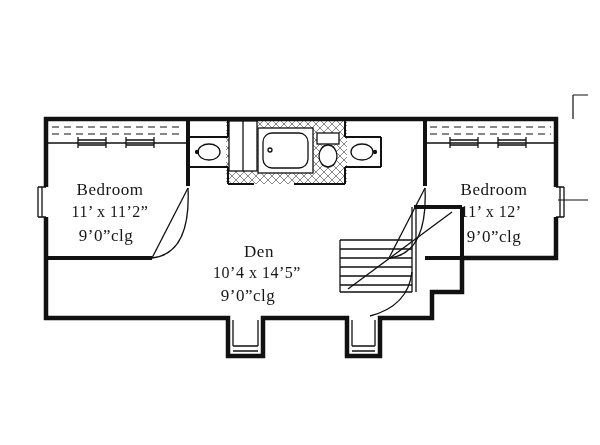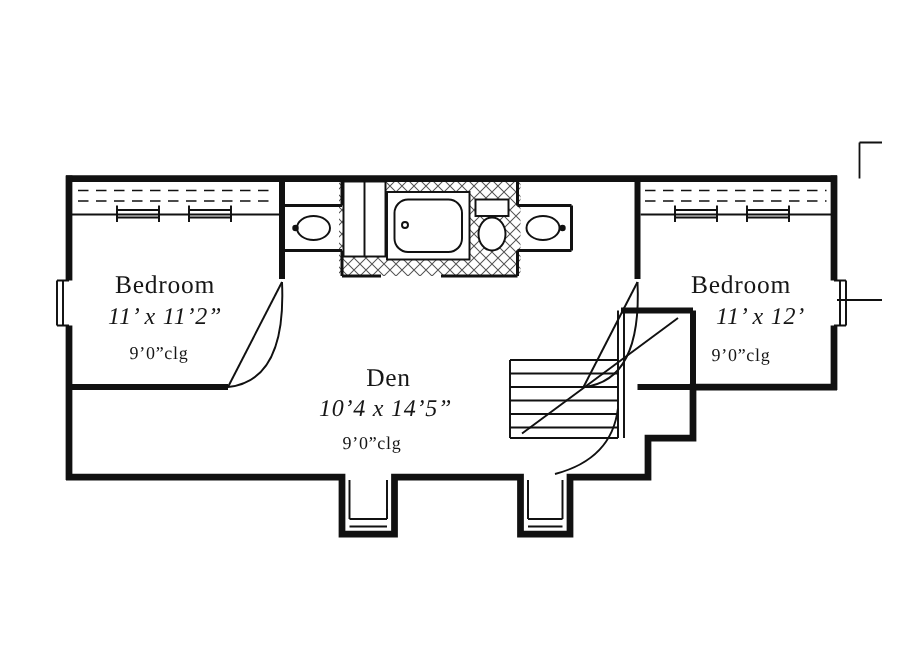--- a/index.html
+++ b/index.html
@@ -13,22 +13,22 @@
   }
   .plan-container svg { position: absolute; left: 0; top: 0; }
   .room-label {
     position: absolute;
     transform: translate(-50%, -50%);
     white-space: nowrap;
     color: #161616;
     letter-spacing: 0.5px;
   }
   .room-label.name { font-size: 17px; }
-  .room-label.dims { font-size: 16px; font-style: italic; }
-  .room-label.clg  { font-size: 12px; text-align: right; }
+  .room-label.dims { font-size: 16px; }
+  .room-label.clg  { font-size: 17px; text-align: right; }
 </style>
 </head>
 <body>
 
 <div class="plan-container">
 
   <svg width="600" height="445" viewBox="0 0 600 445">
     <defs>
       <pattern id="xhatch" width="8" height="8" patternUnits="userSpaceOnUse">
         <path d="M0,0 L8,8 M8,0 L0,8" stroke="#555" stroke-width="0.7" fill="none"></path>
@@ -126,20 +126,20 @@
         <circle cx="375" cy="152" r="1.5" fill="#111"></circle>
       </g>
     </g>
   </svg>
 
   <div class="room-label name" style="left:110px; top:190px;">Bedroom</div>
   <div class="room-label dims" style="left:110px; top:212px;">11’ x 11’2”</div>
   <div class="room-label clg" style="left:106px; top:236px;">9’0”clg</div>
 
   <div class="room-label name" style="left:494px; top:190px;">Bedroom</div>
-  <div class="room-label dims" style="left:491px; top:212px;margin-left:16px;">11’ x 12’</div>
+  <div class="room-label dims" style="left:491px; top:212px;">11’ x 12’</div>
   <div class="room-label clg" style="left:494px; top:237px;">9’0”clg</div>
 
   <div class="room-label name" style="left:259px; top:252px;">Den</div>
   <div class="room-label dims" style="left:257px; top:273px;">10’4 x 14’5”</div>
   <div class="room-label clg" style="left:248px; top:296px;">9’0”clg</div>
 
 </div>
 
 </body></html>

